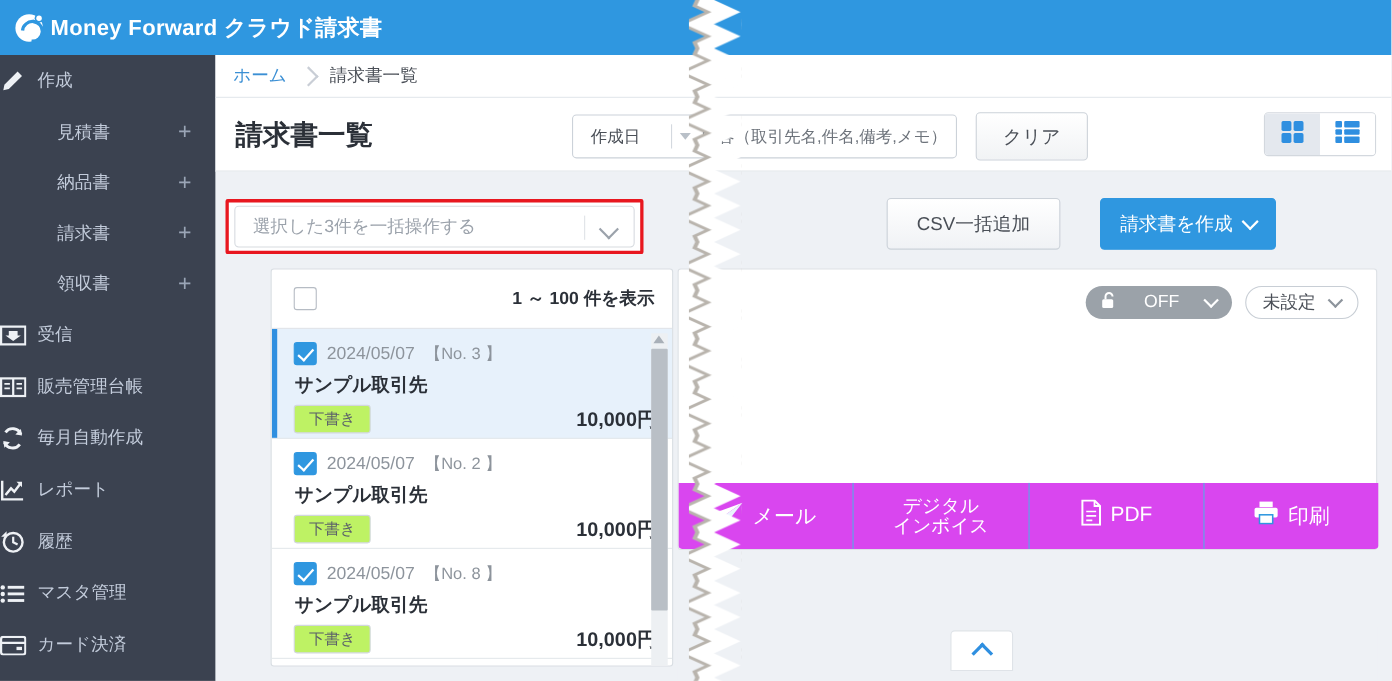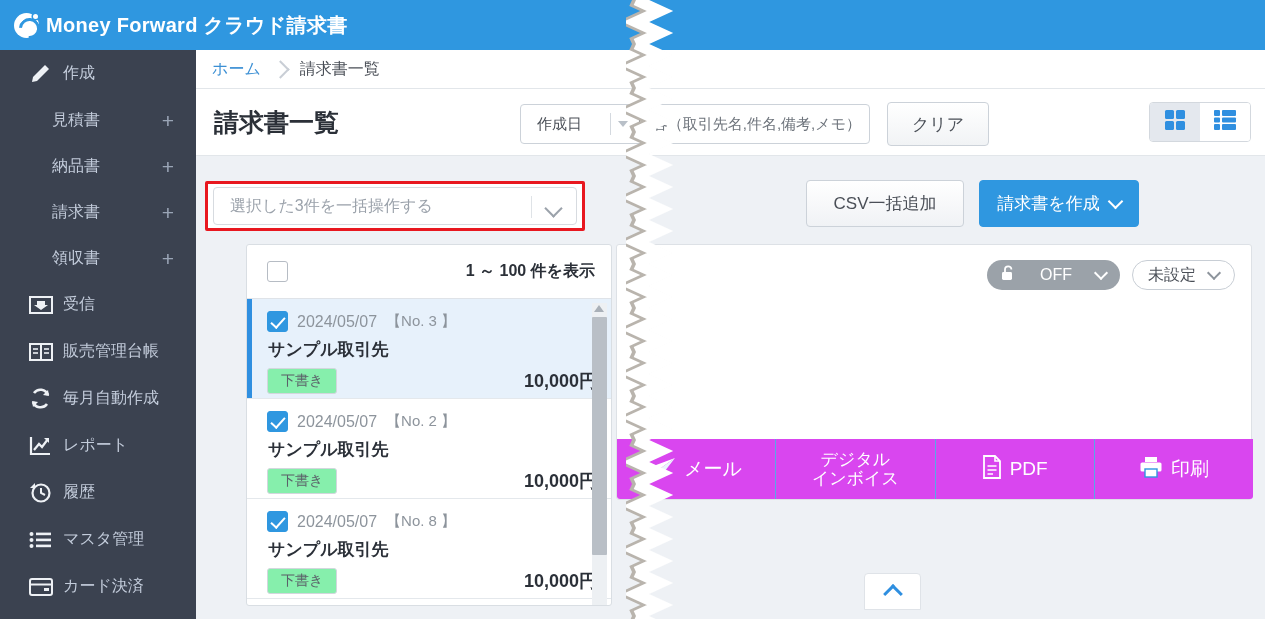--- a/index.html
+++ b/index.html
@@ -55,21 +55,21 @@
   .gear-ic { font-size: 24px; color: #cfe6f7; line-height: 1; }
   .help-ic { font-size: 26px; color: #d5eaf8; line-height: 1; font-weight: bold; }
 
   
   .sidebar {
     position: absolute; left: 0; top: 50px; width: 196px; height: 569px;
     background: #3b4250;
   }
   .nav-item {
     display: flex; align-items: center; height: 47px;
-    color: #c3ccdb; font-size: 16px; padding-left: 29px; cursor: pointer;
+    color: #c3ccdb; font-size: 16px; padding-left: 0; cursor: pointer;
   }
   .nav-item .nav-ic {
     width: 34px; flex: 0 0 34px; display: flex; align-items: center;
     justify-content: flex-start; color: #e6eaf0;
   }
   .nav-item .nav-label { white-space: nowrap; }
   .nav-sub {
     display: flex; align-items: center; height: 46px;
     color: #c3ccdb; font-size: 16px; padding-left: 52px; cursor: pointer;
     position: relative;
@@ -178,21 +178,21 @@
     width: 158px; height: 47px;
     background: linear-gradient(#ffffff, #f0f2f5);
     border: 1px solid #ccd2d9; border-radius: 4px;
     font-size: 17px; color: #4a4f57; cursor: pointer;
     display: flex; align-items: center; justify-content: center;
   }
   .create-btn {
     width: 160px; height: 47px;
     background: #2f97e0; border: 1px solid #2f97e0; border-radius: 4px;
     color: #fff; font-size: 17px; cursor: pointer;
-    display: flex; align-items: center; justify-content: center; gap: 10px;
+    display: flex; align-items: center; justify-content: center; gap: 10px; margin-left: 21px;
   }
   .create-caret {
     width: 11px; height: 11px;
     border-left: 2px solid #fff; border-bottom: 2px solid #fff;
     transform: rotate(-45deg); margin-top: -5px;
   }
 
   
   .list-panel {
     position: absolute; left: 14px; top: 88px;
@@ -234,21 +234,21 @@
     width: 5px; height: 100%; background: #2f8fe0;
   }
   .row-top { display: flex; align-items: center; gap: 9px; }
   .row-date { font-size: 16px; color: #8d949c; }
   .row-no { font-size: 15px; color: #8d949c; }
   .row-partner {
     font-size: 17px; font-weight: bold; color: #2b3038; margin: 6px 0 0 1px;
   }
   .row-bottom { display: flex; align-items: center; margin-top: 7px; }
   .badge {
-    border: 1px solid #d2d7dd; background: #86efac; border-radius: 3px;
+    border: 1px solid #d2d7dd; background: #bef264; border-radius: 3px;
     font-size: 14px; color: #5b6169; padding: 3px 13px;
   }
   .row-amount {
     margin-left: auto; font-size: 18px; font-weight: bold; color: #2b3038;
   }
 
   .vscroll {
     position: absolute; right: 4px; top: 58px; width: 15px; height: 313px;
     background: #edf0f3;
   }

